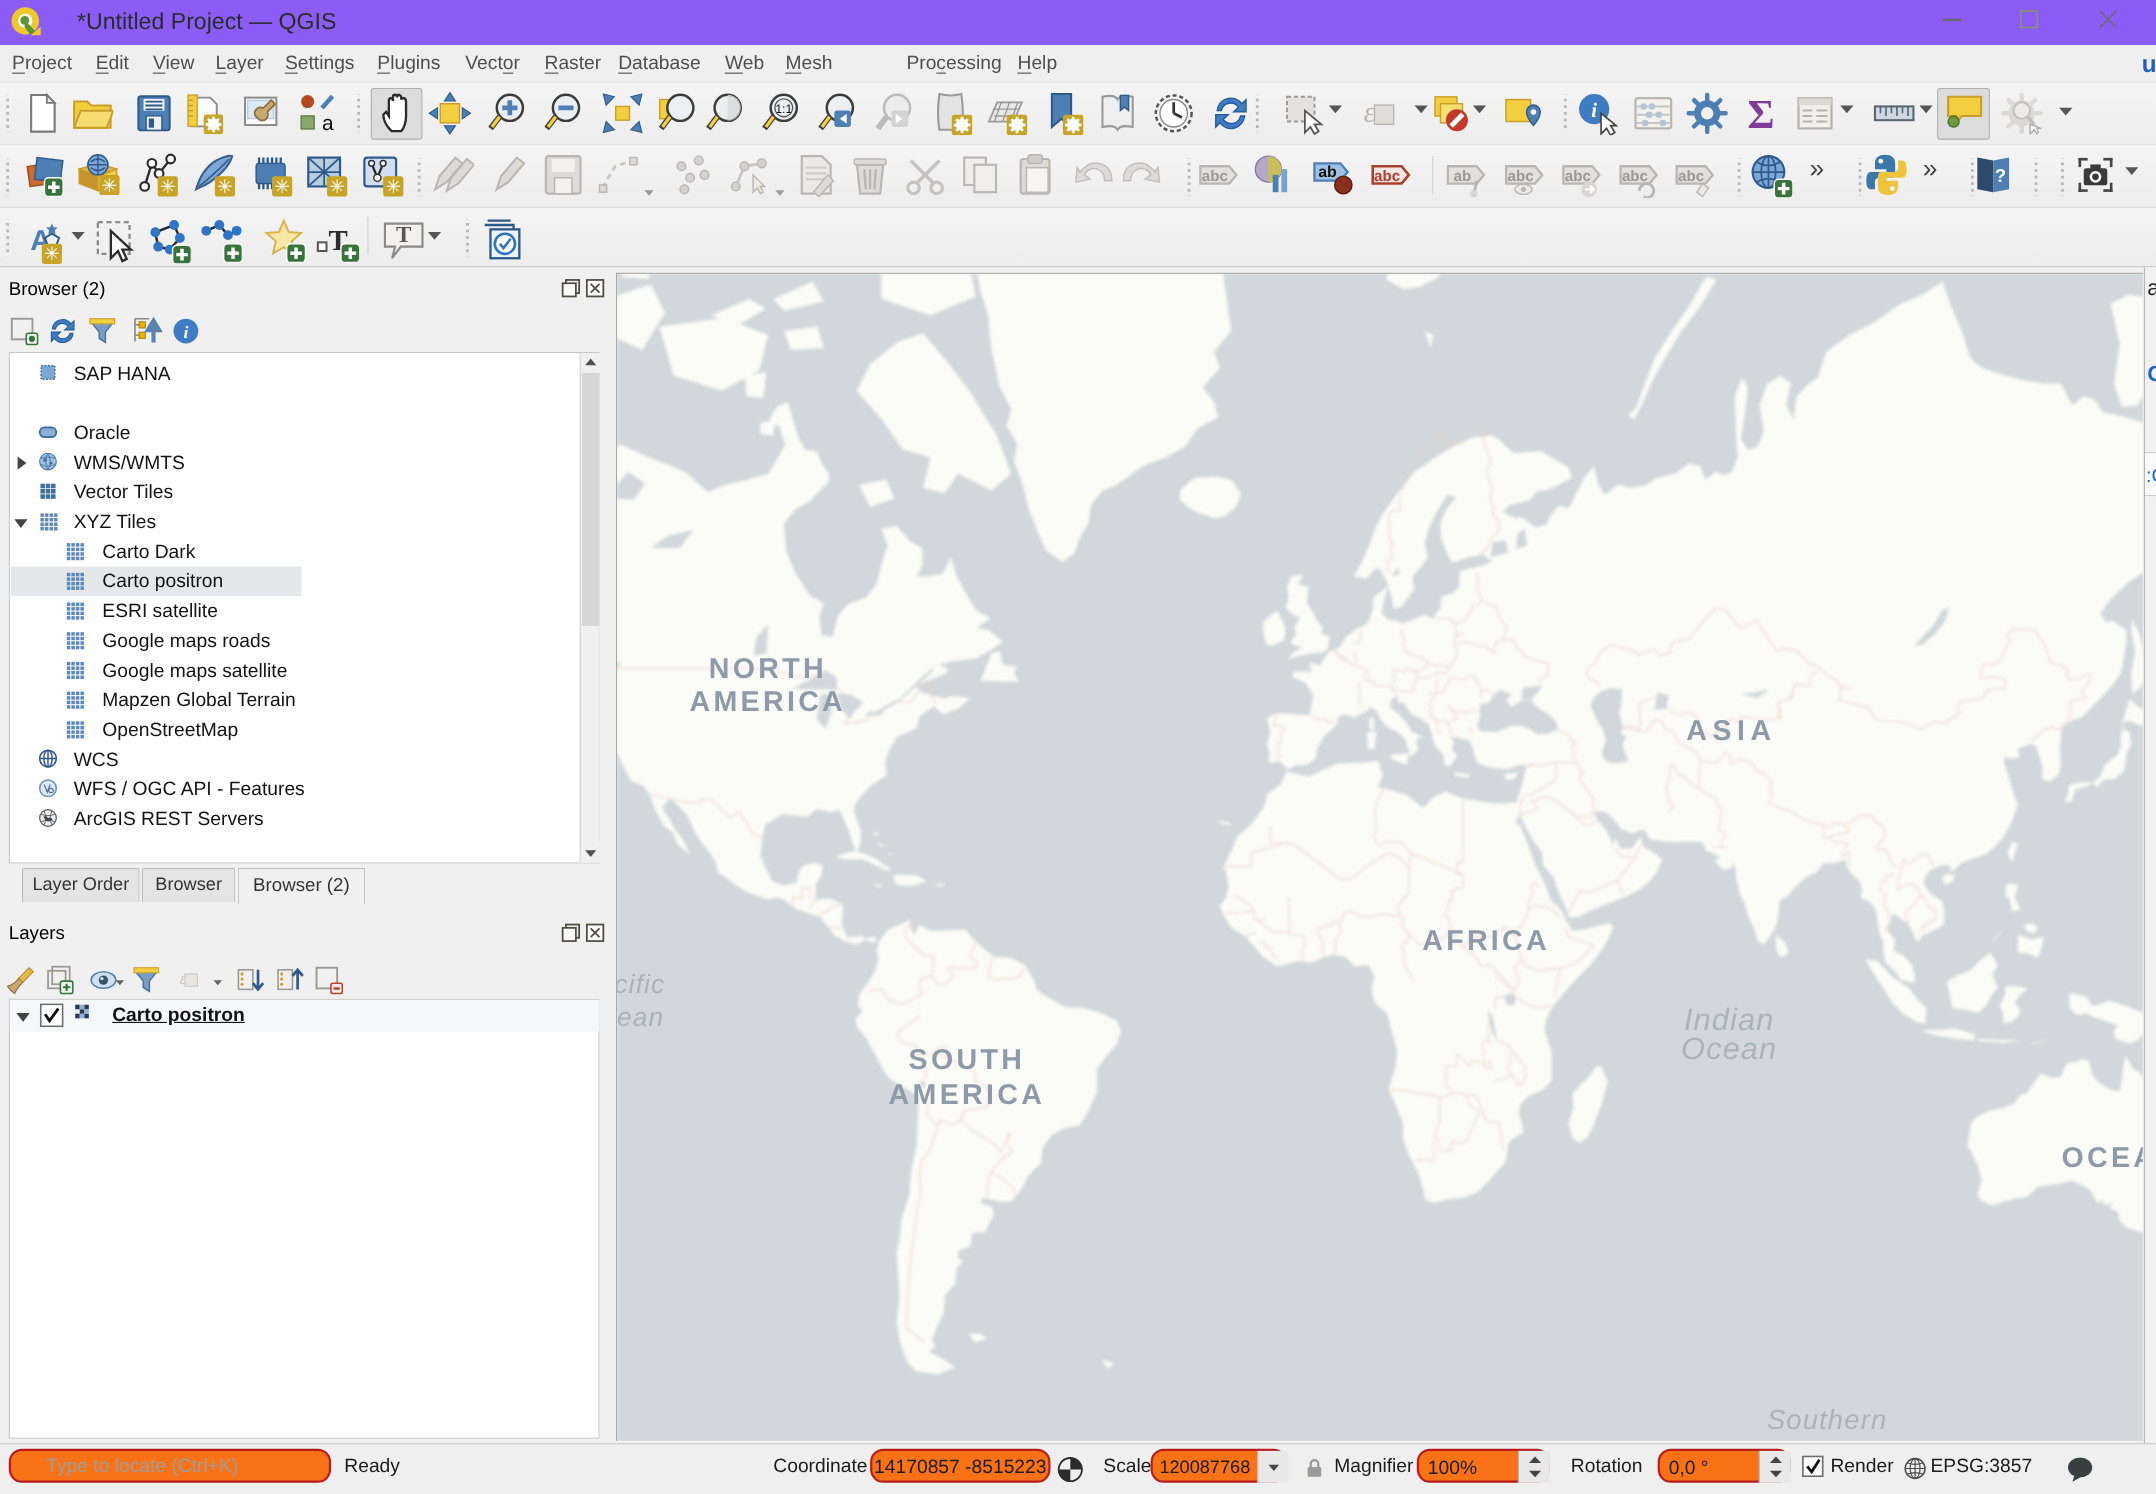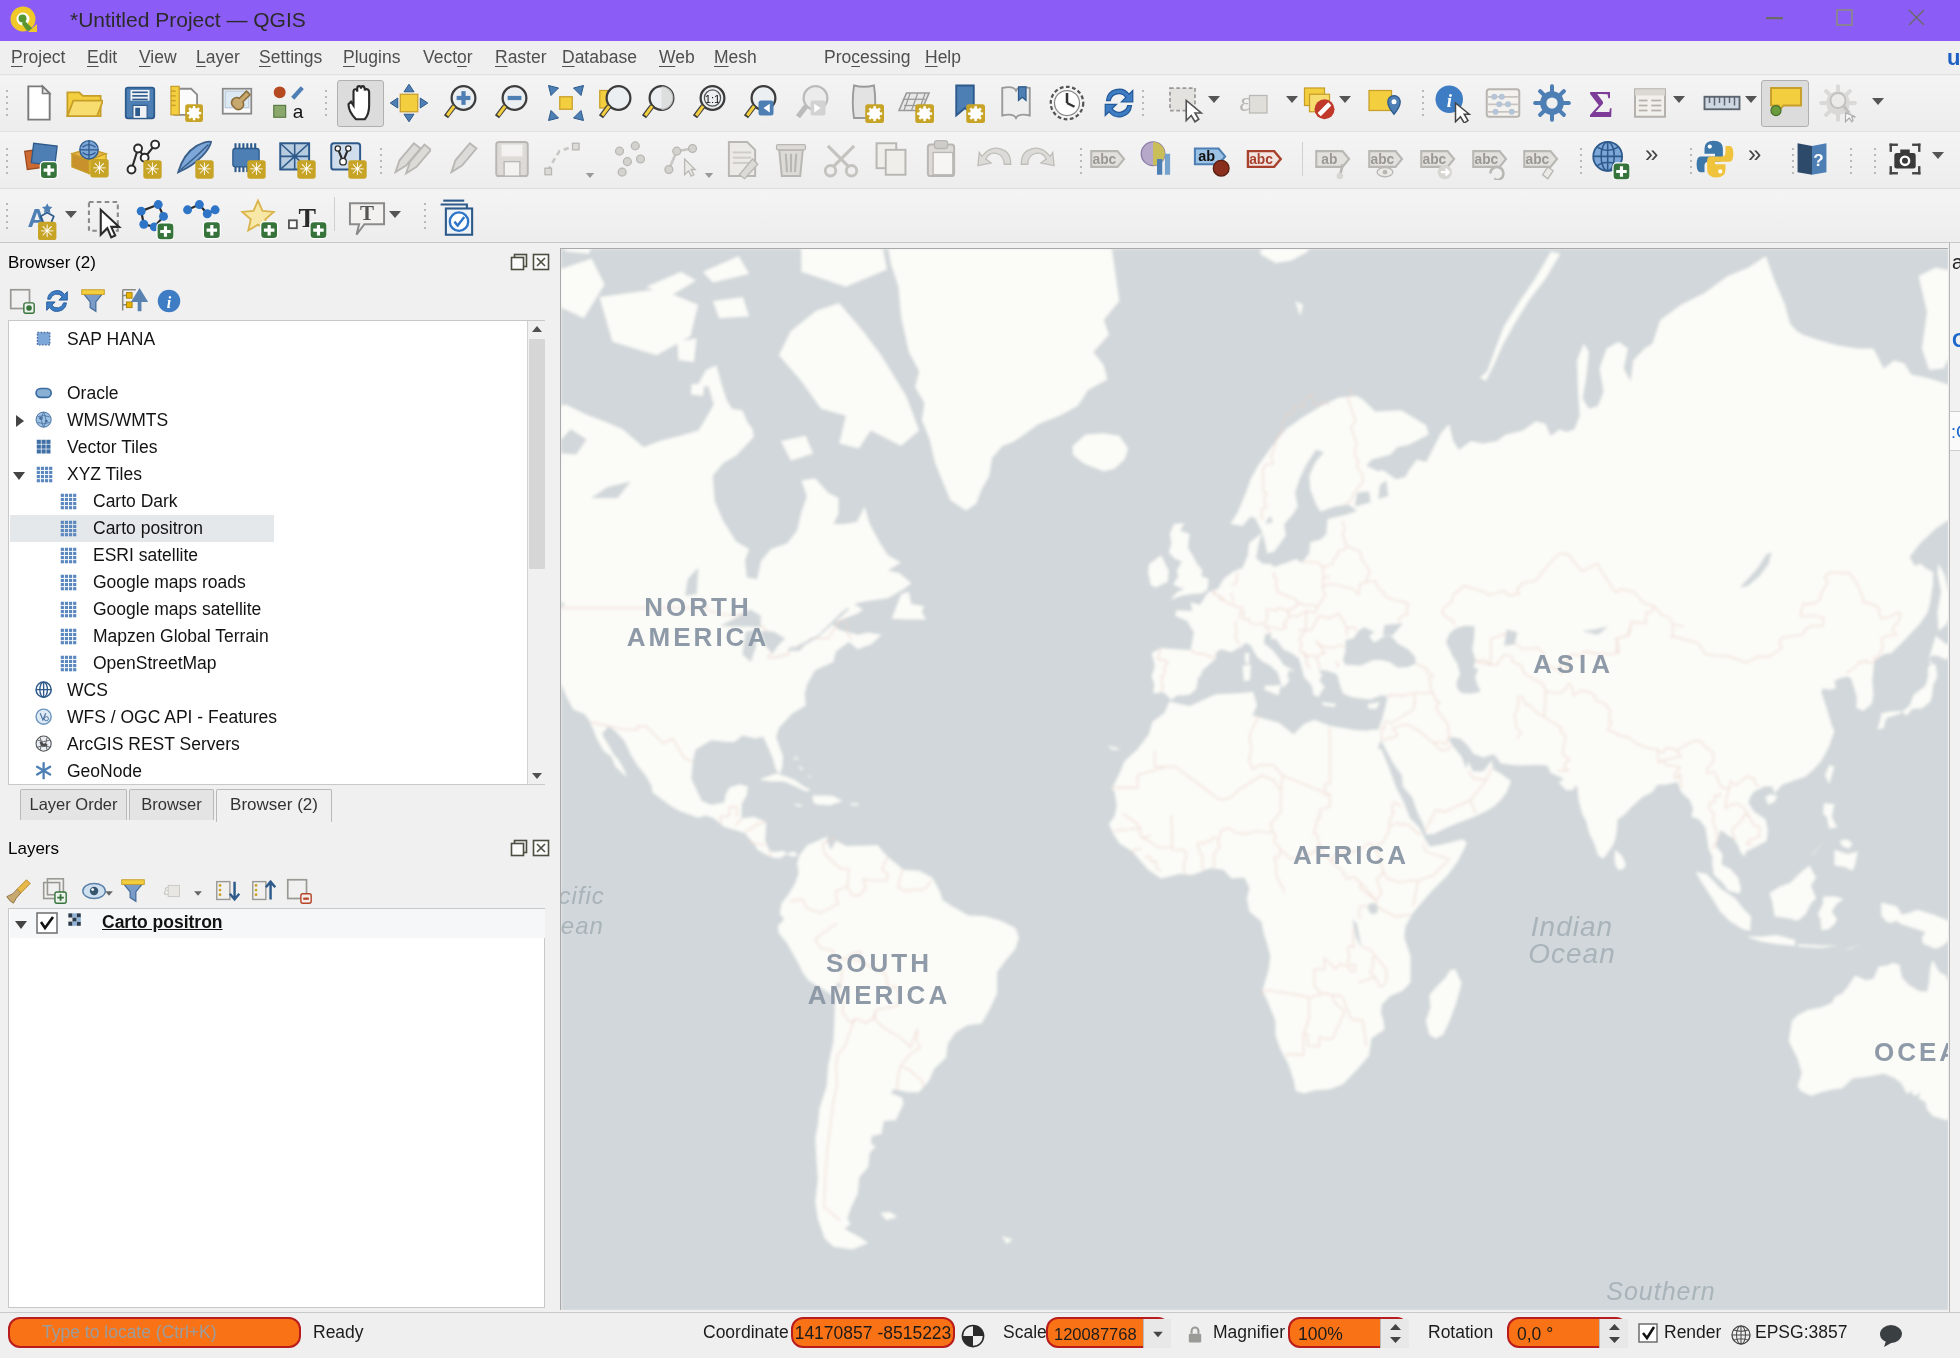--- a/index.html
+++ b/index.html
@@ -990,30 +990,20 @@
         <span style="position:absolute;left:57px">WFS / OGC API - Features</span>
       </div>
       <div class="trow" style="top:410px;width:535px;">
         <svg class="icon" style="left:24px;top:3px" width="22" height="22" viewBox="0 0 32 32">
           <circle cx="14" cy="14" r="11" fill="#e8eef4" stroke="#555" stroke-width="1.6"></circle>
           <path d="M5 9 Q14 13 23 9 M5 19 Q14 15 23 19 M9 5 Q13 14 9 23 M19 5 Q15 14 19 23" stroke="#555" fill="none" stroke-width="1.2"></path>
           <path d="M8 12 Q12 10 14 14 Q18 12 20 16 Q16 20 12 18 Q9 16 8 12 Z" fill="#4a4a4a"></path>
         </svg>
         <span style="position:absolute;left:57px">ArcGIS REST Servers</span>
       </div>
-      <div class="trow" style="top:437px;width:535px;">
-        <svg class="icon" style="left:24px;top:3px" width="22" height="22" viewBox="0 0 32 32">
-          <g stroke="#4d7fb5" stroke-width="3.4" stroke-linecap="round">
-            <path d="M14 3 V25"></path>
-            <path d="M4.5 8.5 L23.5 19.5"></path>
-            <path d="M23.5 8.5 L4.5 19.5"></path>
-          </g>
-        </svg>
-        <span style="position:absolute;left:57px">GeoNode</span>
-      </div>
       <div class="abs" style="left:518px;top:0;width:18px;height:463px;background:#f0f0f0;border-left:1px solid #d0d0d0">
 <div class="abs" style="left:0;top:0;width:18px;height:18px;background:#f0f0f0"><svg width="18" height="18">
             <path d="M4 11 L9 5 L14 11 Z" fill="#505050"></path>
           </svg></div>
 <div class="abs" style="left:0;top:445px;width:18px;height:18px;background:#f0f0f0"><svg width="18" height="18">
             <path d="M4 7 L9 13 L14 7 Z" fill="#505050"></path>
           </svg></div>
 <div class="abs" style="left:1px;top:18px;width:16px;height:230px;background:#d6d6d6;border-radius:1px"></div>
 </div>
     </div>

